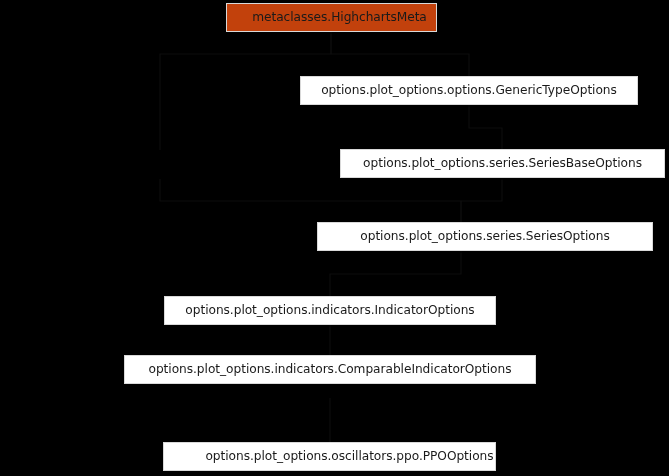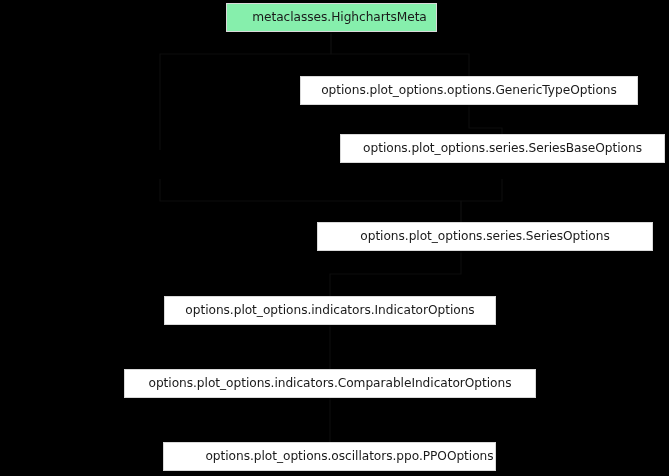--- a/index.html
+++ b/index.html
@@ -64,42 +64,42 @@
       <path d="M 331 32 L 331 54 L 160 54 L 160 150"></path>
       <path d="M 469 105 L 469 128 L 502 128 L 502 150"></path>
       <path d="M 502 179 L 502 201 L 461 201 L 461 222"></path>
       <path d="M 160 179 L 160 201 L 461 201 L 461 222"></path>
       <path d="M 461 251 L 461 274 L 330 274 L 330 296"></path>
       <path d="M 330 325 L 330 347 L 330 347 L 330 369"></path>
       <path d="M 330 398 L 330 420 L 330 420 L 330 442"></path>
     </g>
   </svg>
 
-  <div class="node" style="left: 226px; top: 3px; width: 211px; height: 29px; background: #86efac; padding-left: 16px;">
+  <div class="node" style="left: 226px; top: 3px; width: 211px; height: 29px; background: #c2410c; padding-left: 16px;">
     <span class="node-label" style="color: rgb(26, 26, 26);">metaclasses.HighchartsMeta</span>
   </div>
 
   <div class="node" style="left: 300px; top: 76px; width: 338px; height: 29px; background: rgb(255, 255, 255);">
     <span class="node-label" style="color: rgb(26, 26, 26);">options.plot_options.options.GenericTypeOptions</span>
   </div>
 
 
-  <div class="node" style="left: 340px; top: 134px; width: 325px; height: 29px; background: rgb(255, 255, 255);">
+  <div class="node" style="left: 340px; top: 149px; width: 325px; height: 29px; background: rgb(255, 255, 255);">
     <span class="node-label" style="color: rgb(26, 26, 26);">options.plot_options.series.SeriesBaseOptions</span>
   </div>
 
   <div class="node" style="left: 317px; top: 222px; width: 336px; height: 29px; background: rgb(255, 255, 255);">
     <span class="node-label" style="color: rgb(26, 26, 26);">options.plot_options.series.SeriesOptions</span>
   </div>
 
   <div class="node" style="left: 164px; top: 296px; width: 332px; height: 29px; background: rgb(255, 255, 255);">
     <span class="node-label" style="color: rgb(26, 26, 26); text-align: right;">options.plot_options.indicators.IndicatorOptions</span>
   </div>
 
-  <div class="node" style="left: 124px; top: 369px; width: 412px; height: 29px; background: rgb(255, 255, 255); text-align: center;">
+  <div class="node" style="left: 124px; top: 355px; width: 412px; height: 29px; background: rgb(255, 255, 255); text-align: center;">
     <span class="node-label" style="color: rgb(26, 26, 26);">options.plot_options.indicators.ComparableIndicatorOptions</span>
   </div>
 
   <div class="node" style="left: 163px; top: 442px; width: 333px; height: 29px; background: rgb(255, 255, 255); padding-left: 40px;">
     <span class="node-label" style="color: rgb(26, 26, 26);">options.plot_options.oscillators.ppo.PPOOptions</span>
   </div>
 
 </div>
 
 </body></html>

